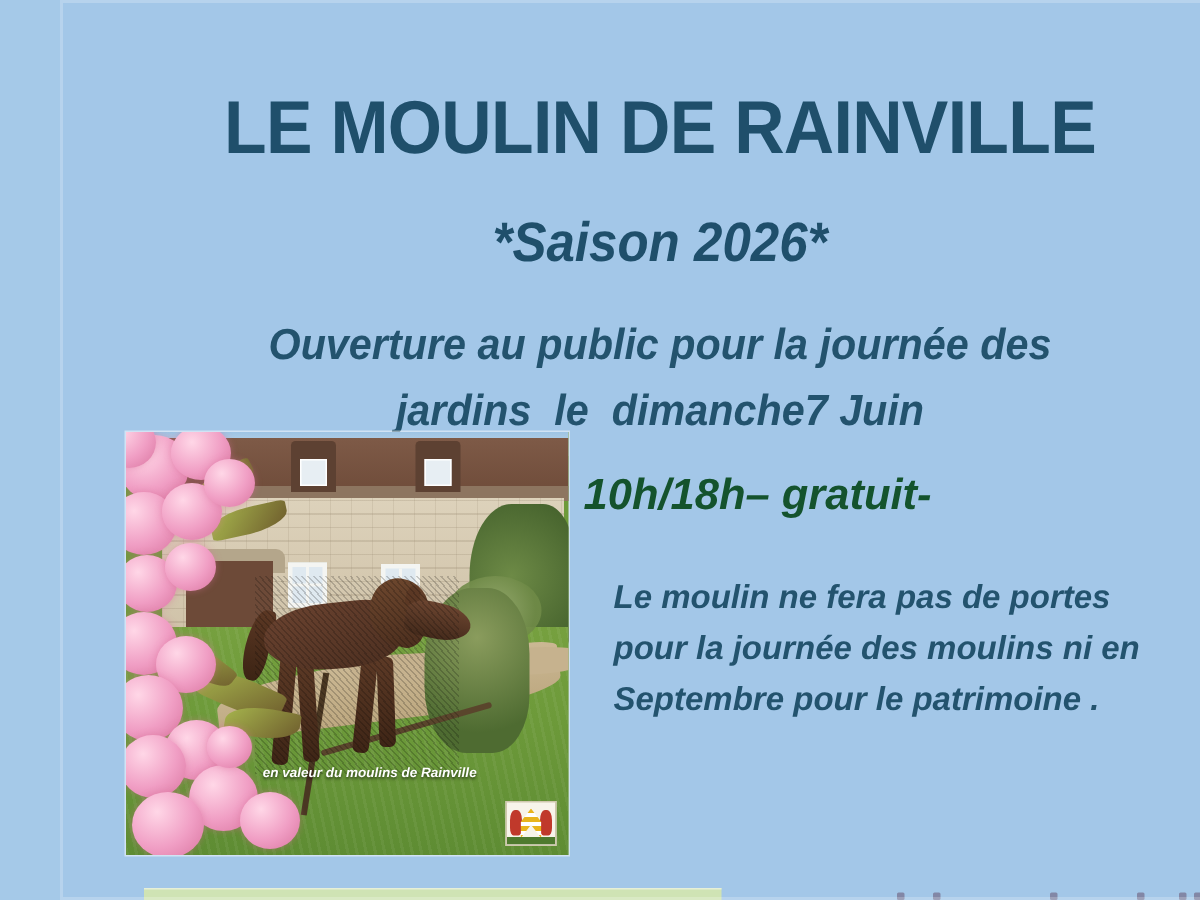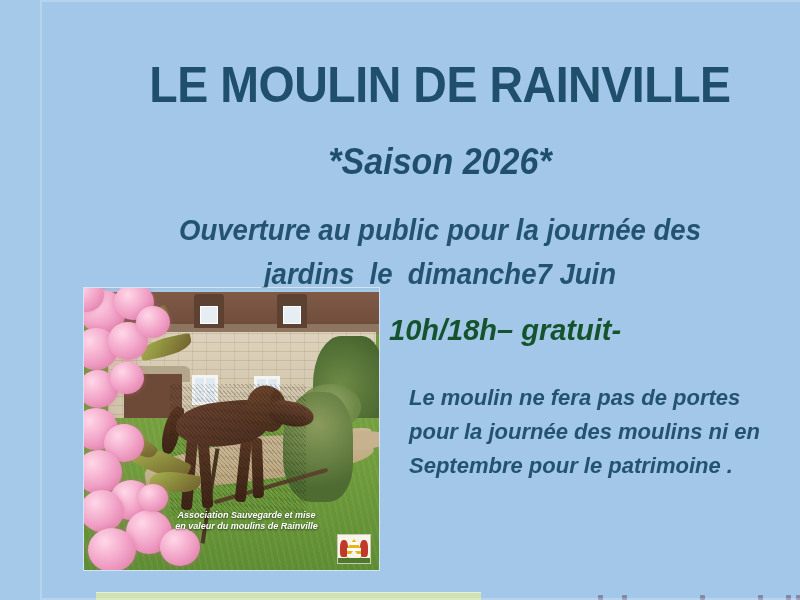--- a/index.html
+++ b/index.html
@@ -527,21 +527,20 @@
       <div class="bl" style="left:6px;  top:206px; width:44px; height:42px;"></div>
       <div class="bl" style="left:52px; top:226px; width:46px; height:44px;"></div>
       <div class="bl" style="left:14px; top:244px; width:48px; height:44px;"></div>
       <div class="bl" style="left:86px; top:244px; width:40px; height:38px;"></div>
       <div class="bl" style="left:64px; top:200px; width:30px; height:28px;"></div>
       <div class="bl" style="left:-6px; top:-6px;  width:36px; height:34px;"></div>
     </div>
 
 
     <div class="ph-assoc">
-      <div>Association Sauvegarde et mise</div>
       <div>en valeur du moulins de Rainville</div>
     </div>
 
     <div class="crest">
       <div class="lion lft"></div>
       <div class="lion rgt"></div>
       <div class="chev"></div>
       <div class="base"></div>
     </div>
   </div>

